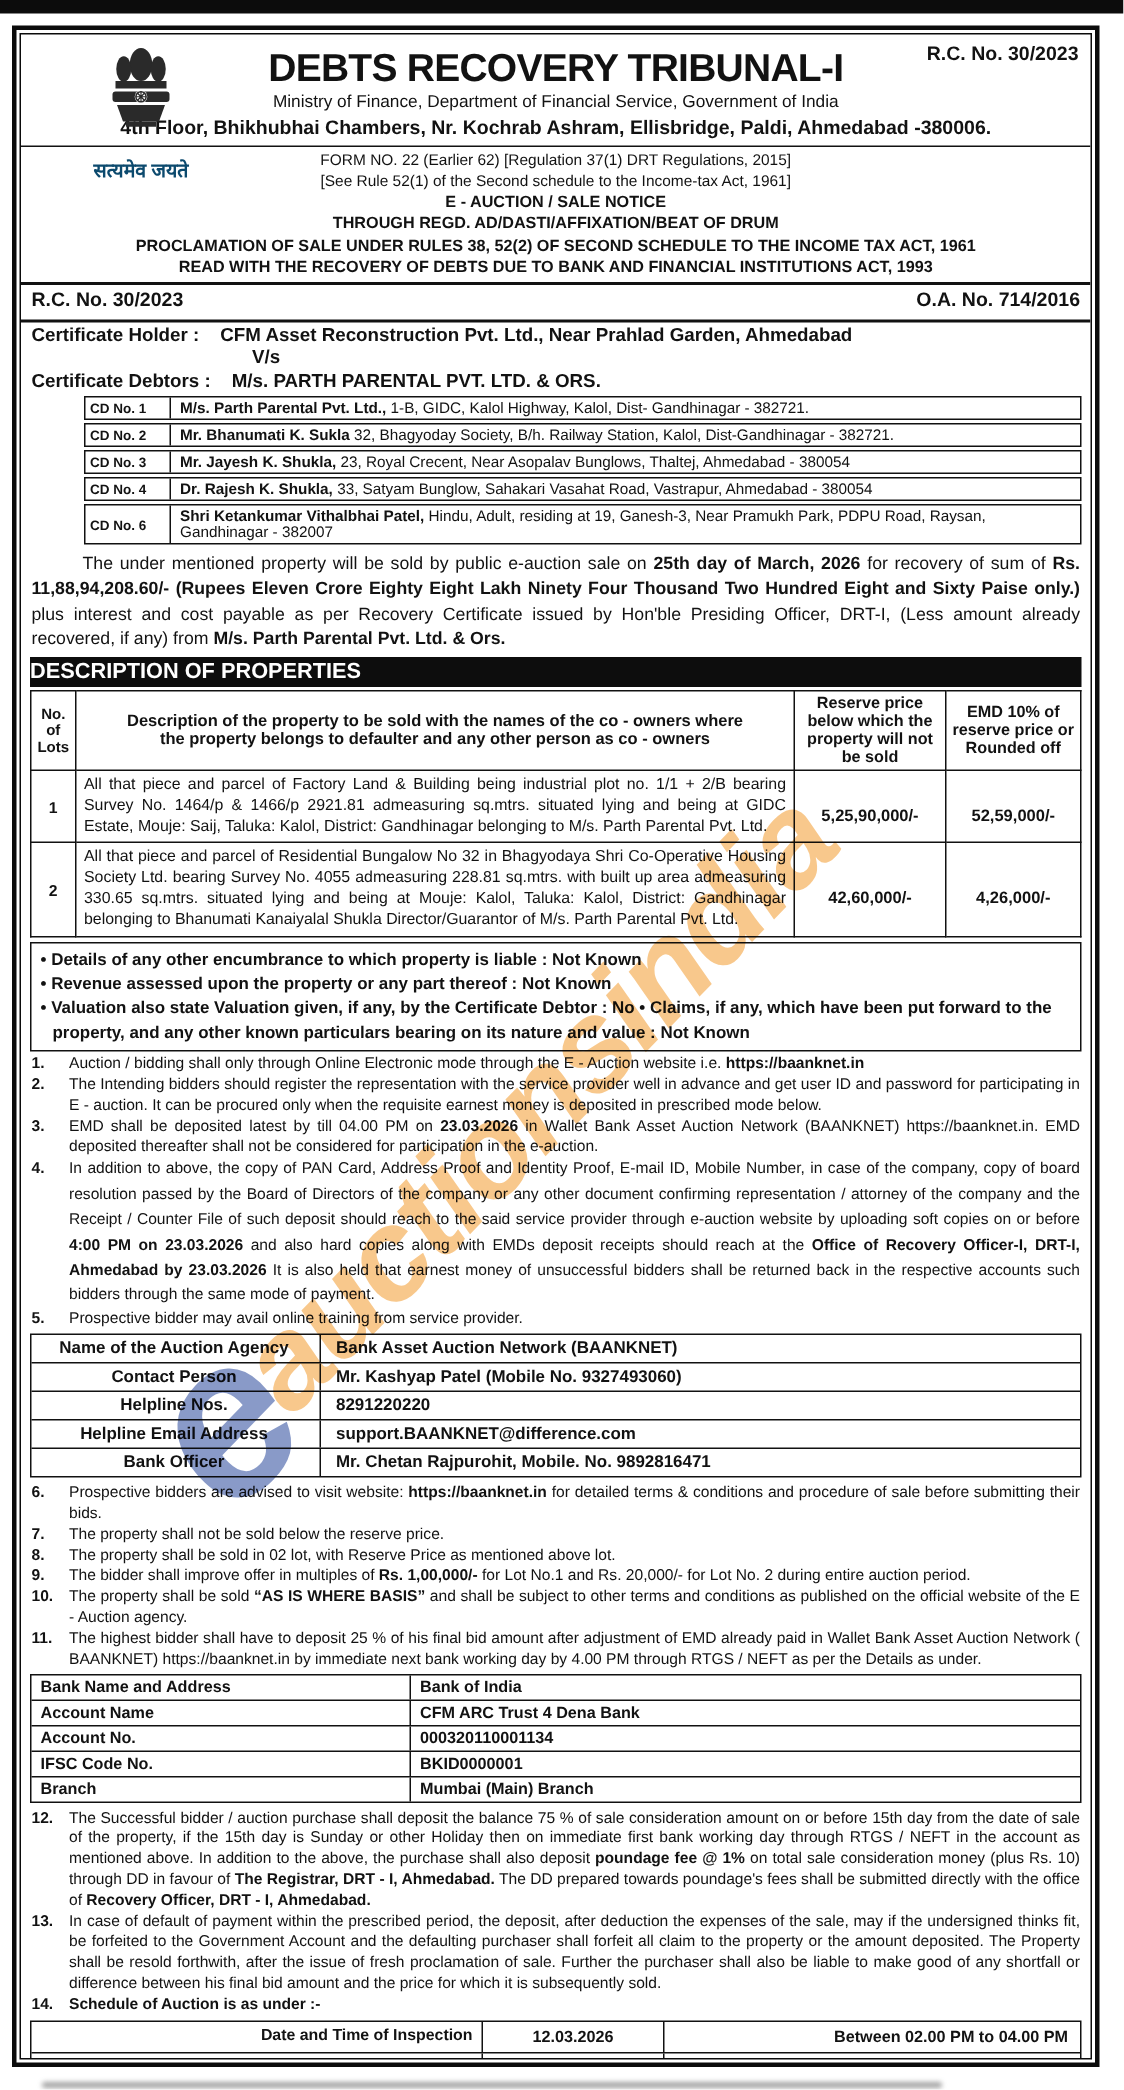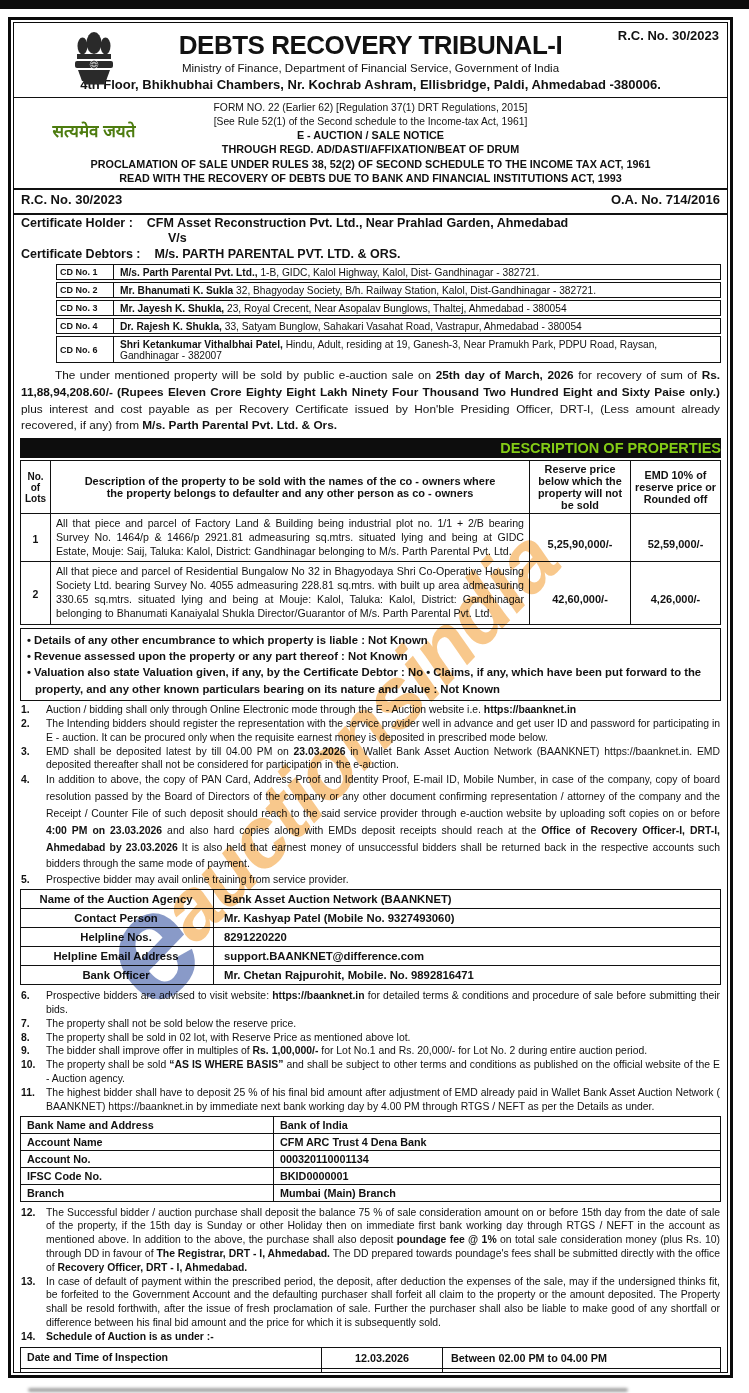--- a/index.html
+++ b/index.html
@@ -11,21 +11,21 @@
   .b{font-weight:bold;}
   .topbar{position:absolute;top:0;left:0;width:749px;height:9px;background:#0c0c0c;}
   .smudge{position:absolute;bottom:1px;left:28px;width:600px;height:4px;background:rgba(70,70,70,.5);filter:blur(1.8px);border-radius:2px;}
 
   .doc{position:absolute;top:17px;left:8px;width:725px;height:1361px;box-sizing:border-box;border:3px solid #0b0b0b;padding:2px;background:#fff;}
   .inner{border:1px solid #0b0b0b;width:100%;height:100%;box-sizing:border-box;position:relative;overflow:hidden;background:#fff;padding:0 6px;}
 
   
   .hdr{position:relative;padding-top:5px;}
   .emblem{position:absolute;left:26px;top:8px;width:96px;text-align:center;}
-  .emblem .cap{font-size:17px;color:#4d7c0f;margin-top:20px;font-weight:bold;}
+  .emblem .cap{font-size:13px;color:#0c4a6e;margin-top:4px;font-weight:bold;}
   .rc-top{position:absolute;right:2px;top:5px;font-weight:bold;font-size:13px;}
   .title{text-align:center;font-size:26px;font-weight:bold;margin:2px 0 0;letter-spacing:-.5px;}
   .subtitle{text-align:center;font-size:11.5px;margin-top:1px;}
   .address{text-align:center;font-size:13px;font-weight:bold;margin:3px -6px 0;padding-bottom:5px;border-bottom:1.5px solid #111;}
   .formlines{margin-top:3px;text-align:center;line-height:1.32;}
   .fl-sm{font-size:10.3px;}
   .fl-b{font-size:10.8px;font-weight:bold;}
   .rule{border-top:2px solid #111;margin:3px -6px 0;}
   .case-row{display:flex;justify-content:space-between;font-weight:bold;font-size:13px;padding:2px 1px 3px;}
 
@@ -36,21 +36,21 @@
   .vs{font-weight:bold;font-size:12.5px;margin-left:148px;padding:0 0 1px;}
 
   
   .cdt{margin:2px 0 3px;padding-left:36px;}
   .cd-row{display:flex;border:1px solid #111;margin-bottom:2px;align-items:stretch;}
   .cd-no{width:50px;flex:none;border-right:1px solid #111;font-weight:bold;font-size:9px;display:flex;align-items:center;padding:1px 3px;}
   .cd-text{flex:1;font-size:10.2px;padding:1.5px 6px;align-self:center;}
 
   .intro{font-size:11.8px;line-height:1.42;text-align:justify;text-indent:34px;padding:1px 1px 3px;}
 
-  .band{background:#0d0d0d;color:#84cc16;text-align:right;font-weight:bold;font-size:14.5px;height:20px;line-height:20px;margin:1px 0 0;}
+  .band{background:#0d0d0d;color:#ffffff;text-align:left;font-weight:bold;font-size:14.5px;height:20px;line-height:20px;margin:1px 0 0;}
 
   
   table.props{border-collapse:collapse;width:100%;margin-top:2px;}
   table.props th,table.props td{border:1.5px solid #111;vertical-align:middle;}
   th.h-lots{width:27px;font-size:10px;font-weight:bold;padding:1px;}
   th.h-desc{font-size:11px;font-weight:bold;padding:2px 30px;}
   th.h-reserve{width:96px;font-size:10.8px;font-weight:bold;padding:2px 2px;}
   th.h-emd{width:85px;font-size:10.8px;font-weight:bold;padding:2px 2px;}
   td.c-no{text-align:center;font-size:10.5px;font-weight:bold;vertical-align:top;padding-top:4px;}
   td.c-desc{font-size:10.6px;padding:3px 5px;line-height:1.3;text-align:justify;}
@@ -72,21 +72,21 @@
   .kv-row:last-child{border-bottom:none;}
   .kv-label{flex:none;border-right:1px solid #111;font-weight:bold;font-size:11.3px;padding:3px 8px 3px 6px;}
   .kv-value{flex:1;font-weight:bold;font-size:11.3px;padding:3px 10px;}
   .agency .kv-label{width:178px;text-align:center;}
   .bank .kv-label{width:238px;}
   .bank .kv-row{min-height:15px;align-items:center;}
   .bank .kv-label,.bank .kv-value{font-size:10.8px;padding:2px 8px 2px 6px;}
 
   
   .sched{border:1.5px solid #111;margin:3px 0 2px;}
-  .s-row{display:flex;border-bottom:1px solid #111;}
+  .s-row{display:flex;border-bottom:1px solid #111;text-align:right;}
   .s-row:last-child{border-bottom:none;}
   .s-label{width:288px;flex:none;border-right:1px solid #111;font-weight:bold;font-size:10.6px;padding:3px 6px;line-height:1.25;}
   .s-date{width:120px;flex:none;border-right:1px solid #111;font-weight:bold;font-size:10.8px;display:flex;align-items:flex-start;justify-content:center;padding-top:4px;}
   .s-time{flex:1;font-size:10.8px;padding:3px 8px;line-height:1.3;}
   .s-time .b{font-weight:bold;}
 
   
   .wm{position:absolute;left:95px;top:440px;width:580px;height:580px;pointer-events:none;mix-blend-mode:multiply;}
   .wm-inner{position:absolute;left:10px;top:430px;transform:rotate(-46deg);transform-origin:0 50%;white-space:nowrap;font-style:italic;font-weight:bold;}
   .wm-e{font-size:148px;color:rgba(28,62,150,0.52);letter-spacing:-6px;vertical-align:-18px;}

